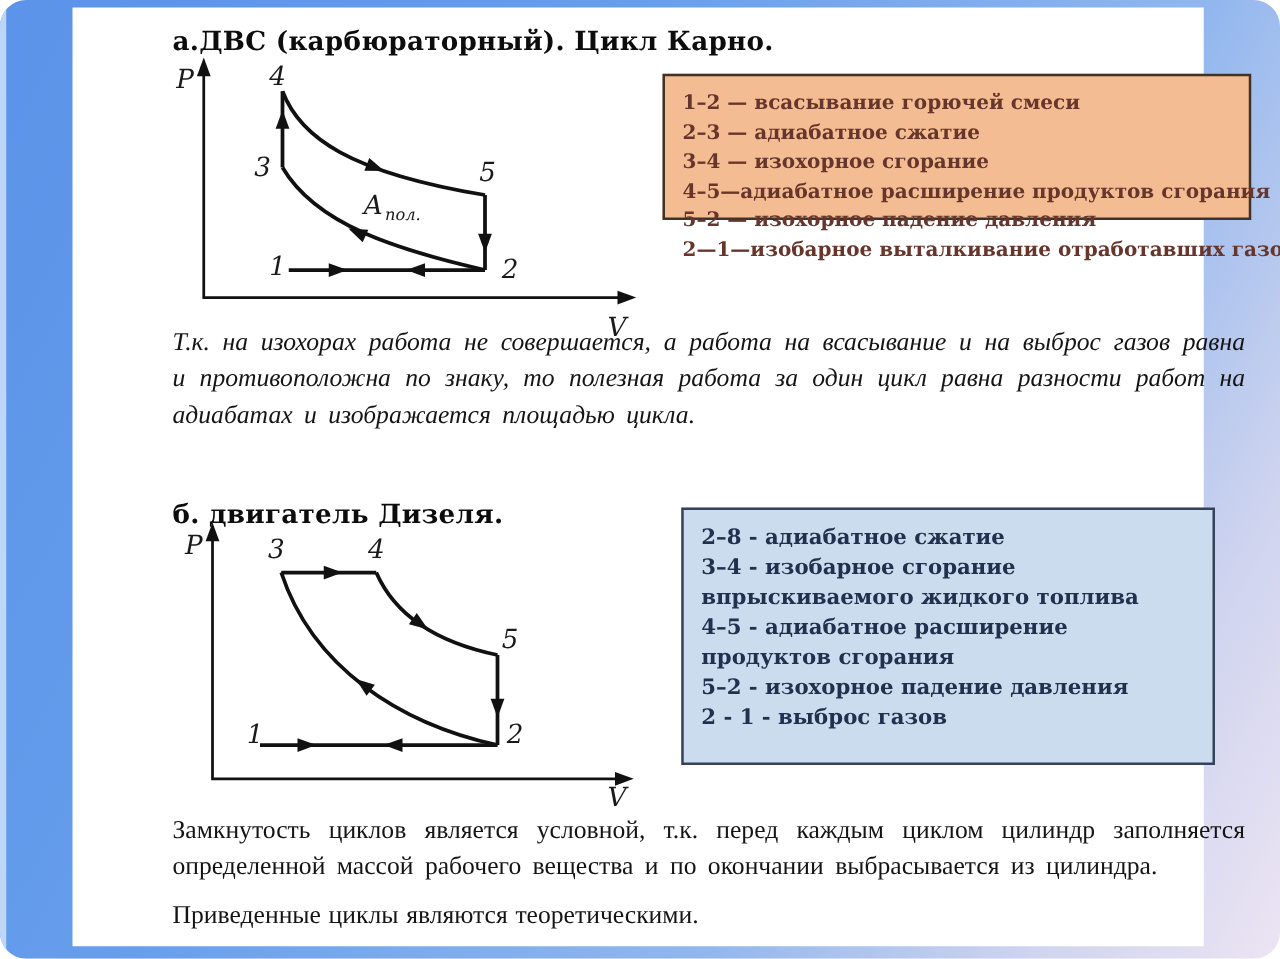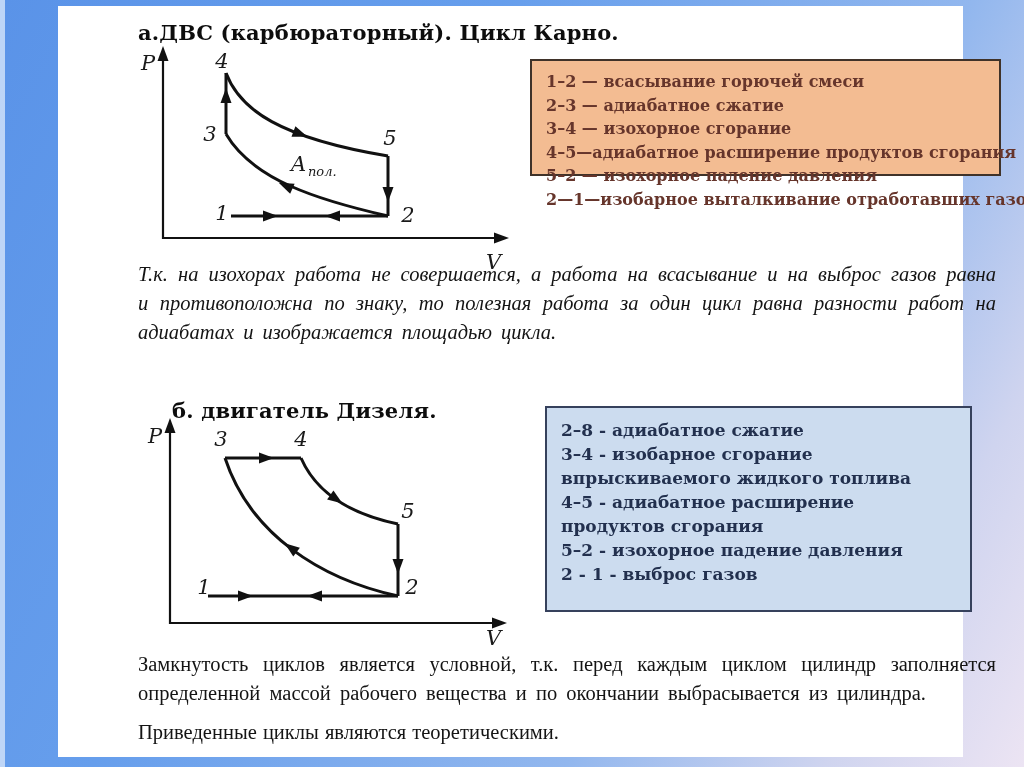--- a/index.html
+++ b/index.html
@@ -2,38 +2,39 @@
 <html lang="ru"><head>
 <meta charset="utf-8">
 <style>
   html,body{margin:0;padding:0;}
   .stage{
     position:relative;
     width:1024px;height:767px;
     overflow:hidden;
     background:linear-gradient(118deg,#5a93e8 0%,#669eec 35%,#92b7ee 68%,#cfd4ef 86%,#ece4f3 100%);
     font-family:"Liberation Serif","DejaVu Serif",serif;
+    border-radius:21px;
   }
   .stage::before{
     content:"";position:absolute;left:0;top:0;bottom:0;width:5px;
     background:#cfe0f9;opacity:.85;
   }
   .panel{
     position:absolute;left:58px;top:6px;width:905px;height:751px;
     background:#ffffff;
   }
   
   .sec-title{
     position:absolute;left:80px;
     font-family:"DejaVu Serif","Liberation Serif",serif;
     font-weight:700;font-size:21px;color:#0d0d0d;letter-spacing:.2px;
     white-space:nowrap;
   }
   #titleA{top:14px;}
-  #titleB{top:392px;margin-left:34px;}
+  #titleB{top:392px;}
   
   .para{
     position:absolute;left:80px;width:858px;
     font-size:20.5px;line-height:29px;color:#141414;
     text-align:justify;text-align-last:left;
     word-spacing:4px;
   }
   #paraA{top:254px;font-style:italic;}
   #paraB{top:644px;}
   #paraC{top:712px;text-align:center;word-spacing:1px;}

